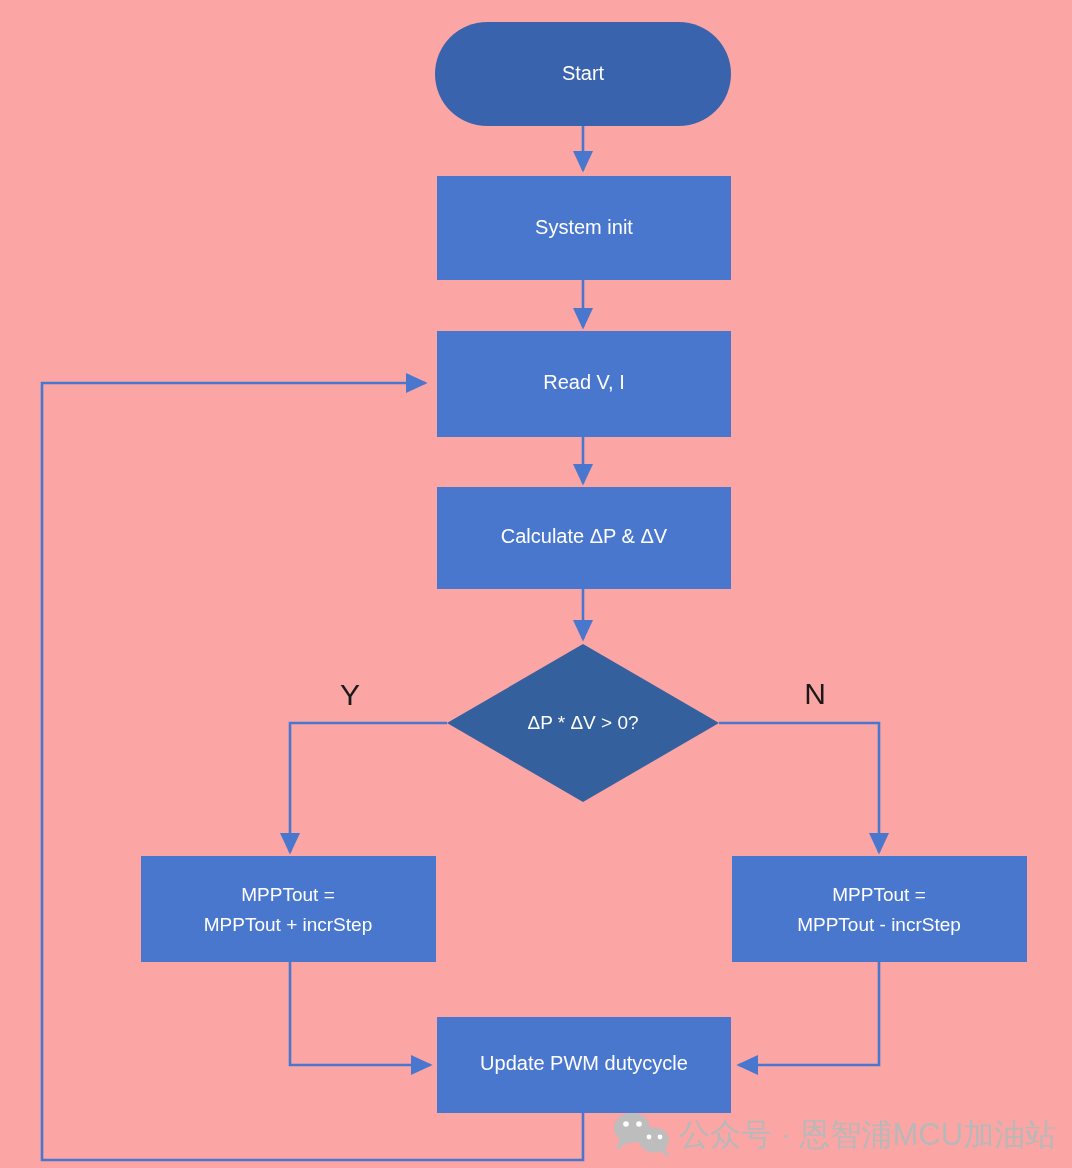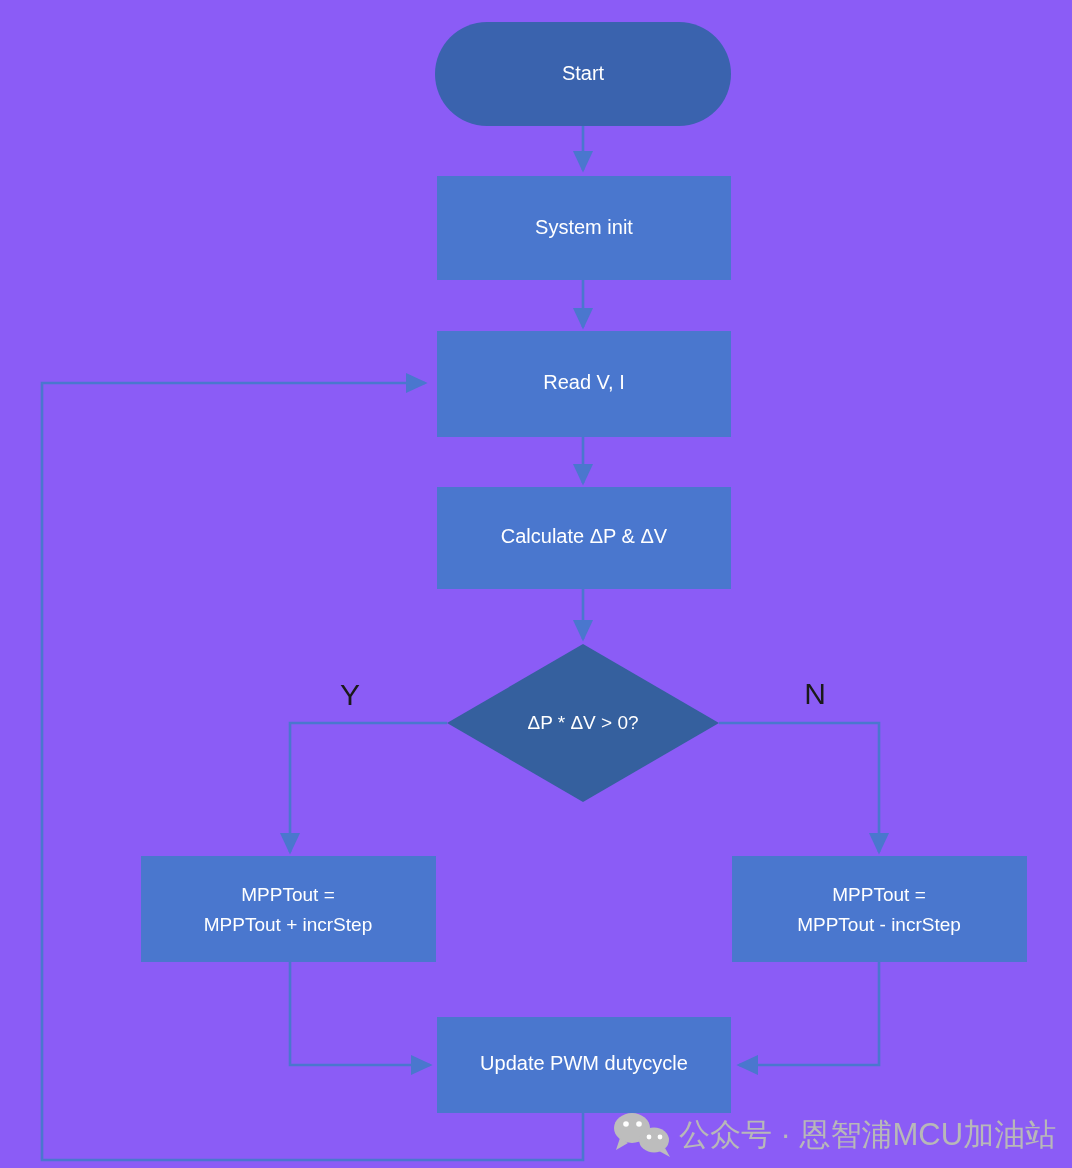--- a/index.html
+++ b/index.html
@@ -10,21 +10,21 @@
   body {
     width: 1072px;
     height: 1168px;
     font-family: "Liberation Sans", sans-serif;
     overflow: hidden;
   }
   #flowchart-root {
     position: relative;
     width: 1072px;
     height: 1168px;
-    background: #8b5cf6;
+    background: #fca5a5;
   }
   svg.canvas {
     position: absolute;
     top: 0;
     left: 0;
     width: 1072px;
     height: 1168px;
   }
   .node-label {
     fill: #ffffff;

